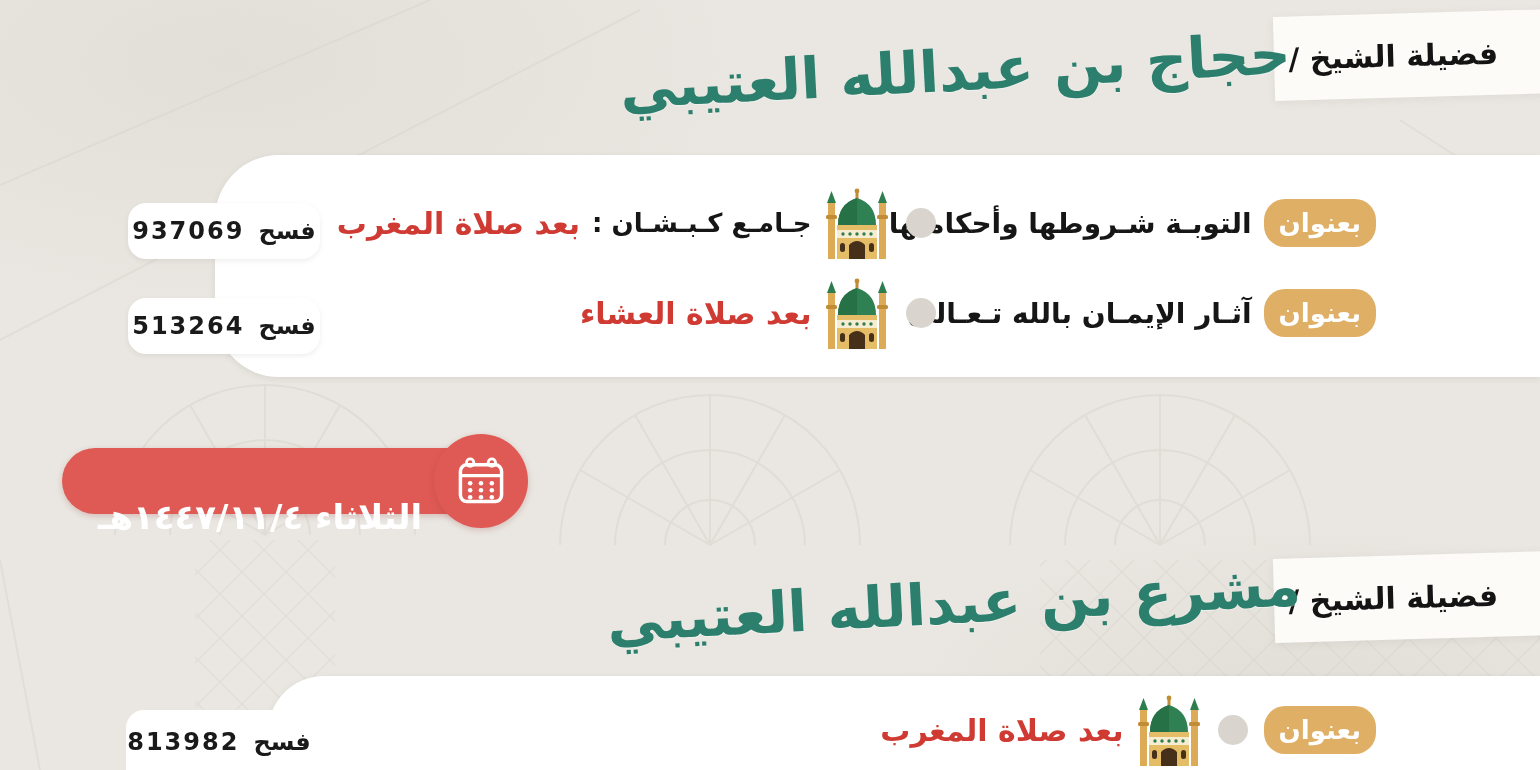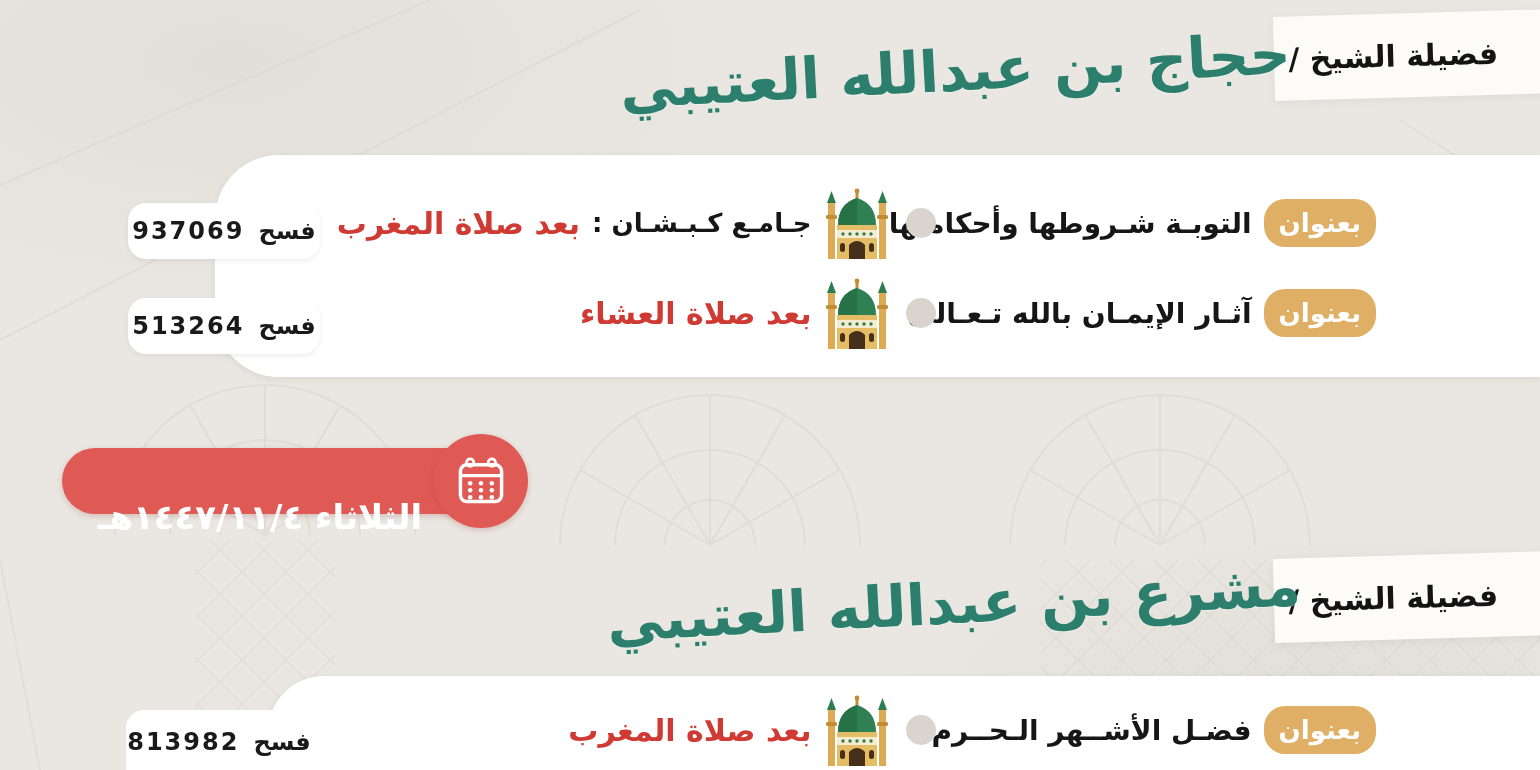--- a/index.html
+++ b/index.html
@@ -171,21 +171,20 @@
   </div>
 
   <div class="band band2">
     <span class="band-text">فضيلة الشيخ /</span>
   </div>
   <div class="callig callig2">مشرع بن عبدالله العتيبي</div>
 
   <div class="card card2">
     <div class="lrow">
       <span class="gbadge">بعنوان</span>
-      <span class="ltitle">فضـل الأشــهر الـحــرم</span>
       <span class="dot"></span>
       <span class="micon">
         <svg viewBox="0 0 64 72" width="66" height="72">
           <rect x="3" y="16" width="7" height="56" fill="#ddab55"></rect>
             <rect x="1" y="28" width="11" height="4" rx="1.5" fill="#c08c35"></rect>
             <path d="M2 16 L6.5 4 L11 16 Z" fill="#2e7d4f"></path>
           <rect x="54" y="16" width="7" height="56" fill="#ddab55"></rect>
             <rect x="52" y="28" width="11" height="4" rx="1.5" fill="#c08c35"></rect>
             <path d="M53 16 L57.5 4 L62 16 Z" fill="#2e7d4f"></path>
           <rect x="30.5" y="5" width="3" height="7" fill="#c08c35"></rect>

